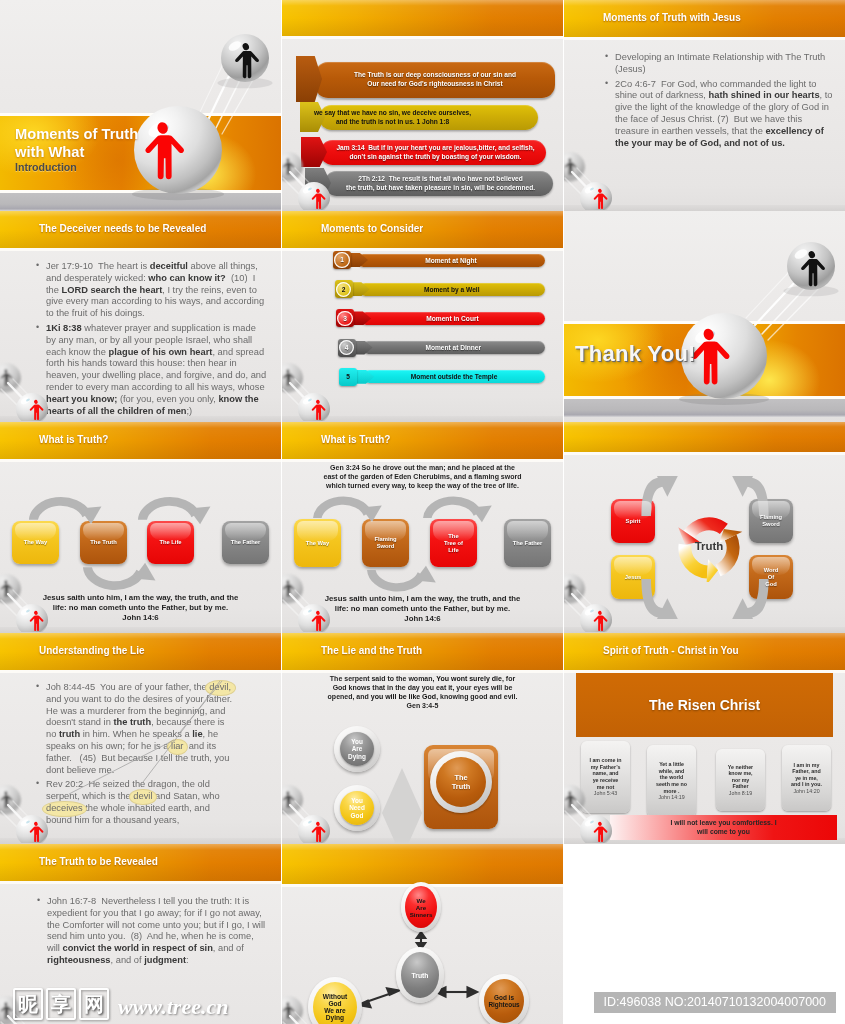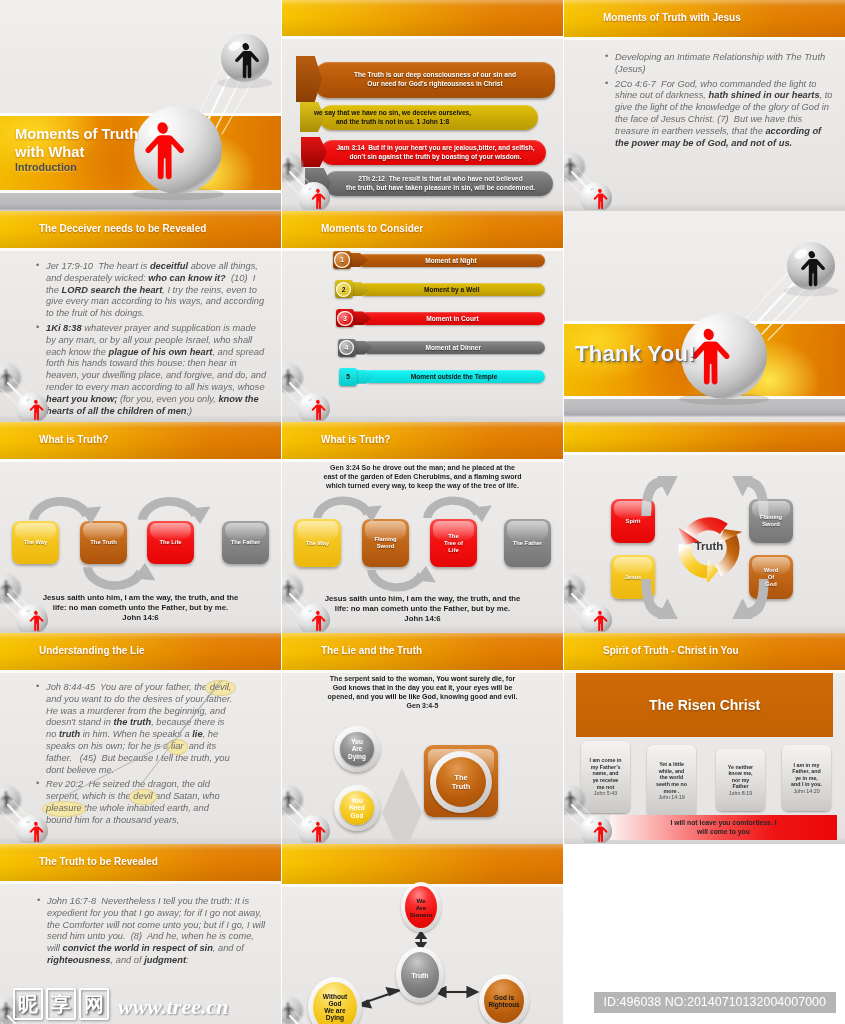--- a/index.html
+++ b/index.html
@@ -24,21 +24,21 @@
        linear-gradient(92deg,#f7c400 0%, #f2ae00 26%, #ea9700 50%, #e37f00 75%, #df7800 100%);}
 .tbar .ttl{position:absolute;left:39px;top:12px;
       color:#fff;font-weight:bold;font-size:10px;letter-spacing:0;white-space:nowrap;
       text-shadow:0 1px 1.5px rgba(130,60,0,.6);}
 .tbar-under{position:absolute;left:0;right:0;top:37px;height:3px;background:#fdfbf7;z-index:2;}
 
 
 .deco{position:absolute;left:0px;bottom:1px;width:60px;height:60px;pointer-events:none;z-index:4;}
 
 
-.body{position:absolute;left:0;right:0;top:40px;bottom:0;font-style:italic;}
+.body{position:absolute;left:0;right:0;top:40px;bottom:0;}
 ul.bul{margin:0;padding:0;list-style:none;}
 ul.bul>li{position:relative;padding-left:11px;margin-bottom:3px;
     color:#6b6b6b;font-size:9.3px;line-height:11.8px;}
 ul.bul>li:before{content:"\2022";position:absolute;left:1px;top:-1px;color:#6b6b6b;font-size:9px;}
 ul.bul>li b{color:#383838;font-weight:bold;}
 .hl{position:relative;display:inline-block;z-index:1;}
 .hl:before{content:"";position:absolute;left:-4.5px;right:-4.5px;top:-2.4px;bottom:-2.4px;
     border-radius:50%;background:#f4e7a6;border:.7px solid #dfd091;z-index:-1;}
 .hl-lines{position:absolute;left:0;top:0;pointer-events:none;z-index:2;}
 ul.bul>li{isolation:isolate;}
@@ -290,21 +290,21 @@
         <div class="bg">
           <div class="floor"></div>
         </div>
         <div class="tbar">
           <span class="ttl">Moments of Truth with Jesus</span>
         </div>
         <div class="tbar-under"></div>
         <div class="body">
           <ul class="bul" style="position: absolute; left: 40px; right: 12px; top: 12px; font-size: 9.4px; line-height: 12px;">
             <li>Developing an Intimate Relationship with The Truth (Jesus)</li>
-            <li>2Co 4:6-7&nbsp; For God, who commanded the light to shine out of darkness, <b>hath shined in our hearts</b>, to give the light of the knowledge of the glory of God in the face of Jesus Christ. (7)&nbsp; But we have this treasure in earthen vessels, that the <b>according of the power may be of God, and not of us.</b></li>
+            <li>2Co 4:6-7&nbsp; For God, who commanded the light to shine out of darkness, <b>hath shined in our hearts</b>, to give the light of the knowledge of the glory of God in the face of Jesus Christ. (7)&nbsp; But we have this treasure in earthen vessels, that the <b>excellency of the your may be of God, and not of us.</b></li>
           </ul>
         </div>
         <svg class="deco" width="60" height="60" viewBox="0 0 60 60">
 
   <defs>
    <radialGradient id="gd2a" cx="30%" cy="22%" r="82%">
      <stop offset="0%" stop-color="#ffffff"></stop>
               <stop offset="26%" stop-color="#f2f2f2"></stop>
      <stop offset="56%" stop-color="#dedede"></stop>
               <stop offset="80%" stop-color="#c0c0c0"></stop>
@@ -934,21 +934,21 @@
         <div class="bg">
           <div class="floor"></div>
         </div>
         <div class="tbar">
           <span class="ttl">Understanding the Lie</span>
         </div>
         <div class="tbar-under"></div>
         <div class="body">
           <ul class="bul" style="position: absolute; left: 35px; right: 8px; top: 9px; font-size: 9.4px; line-height: 12.2px;">
             <li>Joh 8:44-45&nbsp; You are of your father, the <span class="hl">devil,</span><br>and you want to do the desires of your father.<br>He was a murderer from the beginning, and<br>doesn't stand in <b>the truth</b>, because there is<br>no <b>truth</b> in him. When he speaks a <b>lie</b>, he<br>speaks on his own; for he is a <span class="hl">liar</span>, and its<br>father.&nbsp;&nbsp; (45)&nbsp; But because I tell the truth, you<br>dont believe me.</li>
-            <li>Rev 20:2&nbsp; He seized the dragon, the old<br>serpent, which is the <span class="hl">devil</span> and Satan, who<br><span class="hl">pleasure</span> the whole inhabited earth, and<br>bound him for a thousand years,</li>
+            <li>Rev 20:2&nbsp; He seized the dragon, the old<br>serpent, which is the <span class="hl">devil</span> and Satan, who<br><span class="hl">deceives</span> the whole inhabited earth, and<br>bound him for a thousand years,</li>
           </ul>
         </div>
         <svg class="hl-lines" width="281" height="211" viewBox="0 0 281 211">
         <g stroke="#9b9b9b" stroke-width=".7" fill="none">
             <line x1="220" y1="48" x2="143" y2="149"></line>
             <line x1="222" y1="48" x2="180" y2="99"></line>
             <line x1="174" y1="107" x2="69" y2="161"></line>
           </g>
         </svg>
         <svg class="deco" width="60" height="60" viewBox="0 0 60 60">
@@ -1025,21 +1025,21 @@
 Dying</span>
           </div>
         </div>
         <div class="cnode" style="left: 52px; top: 152px; width: 46px; height: 46px; z-index: 3; background: linear-gradient(150deg, rgb(255, 255, 255) 0%, rgb(241, 240, 239) 35%, rgb(217, 216, 215) 72%, rgb(196, 195, 194) 100%); box-shadow: rgba(0, 0, 0, 0.28) 0px 2px 3px;">
           <div style="position: absolute; left: 6px; top: 6px; width: 34px; height: 34px; border-radius: 50%; background: radial-gradient(circle at 42% 22%, rgb(255, 237, 160) 0%, rgb(250, 215, 74) 28%, rgb(243, 197, 22) 62%, rgb(224, 173, 7) 100%); display: flex; align-items: center; justify-content: center; box-shadow: rgba(0, 0, 0, 0.3) 0px 1px 2px;">
             <span style="color: rgb(255, 255, 255); font-size: 6.4px; line-height: 7.6px;">You
 Need
 God</span>
           </div>
         </div>
-        <div class="rbox" style="left: 142px; top: 112px; width: 74px; height: 72px; border-radius: 9px; background: linear-gradient(rgb(216, 133, 53) 0%, rgb(195, 105, 26) 42%, rgb(173, 84, 11) 100%); z-index: 2;">
+        <div class="rbox" style="left: 142px; top: 112px; width: 74px; height: 84px; border-radius: 9px; background: linear-gradient(rgb(216, 133, 53) 0%, rgb(195, 105, 26) 42%, rgb(173, 84, 11) 100%); z-index: 2;">
           <i class="gl"></i>
           <div style="position: absolute; left: 6px; top: 6px; width: 62px; height: 62px; border-radius: 50%; z-index: 3; background: linear-gradient(150deg, rgb(255, 255, 255) 0%, rgb(240, 239, 238) 30%, rgb(211, 210, 209) 70%, rgb(185, 184, 183) 100%); box-shadow: rgba(0, 0, 0, 0.3) 0px 1px 2px;">
             <div style="position: absolute; left: 6px; top: 6px; width: 50px; height: 50px; border-radius: 50%; background: radial-gradient(circle at 42% 22%, rgb(224, 154, 86) 0%, rgb(207, 120, 34) 28%, rgb(184, 92, 12) 62%, rgb(160, 78, 6) 100%); display: flex; align-items: center; justify-content: center;">
               <span style="font-weight: bold; font-size: 7.4px; line-height: 9px; color: rgb(255, 255, 255); white-space: pre-line; text-shadow: rgba(0, 0, 0, 0.35) 0px 1px 1px; text-align: center;">The
 Truth</span>
             </div>
           </div>
         </div>
         <svg class="deco" width="60" height="60" viewBox="0 0 60 60">
 

